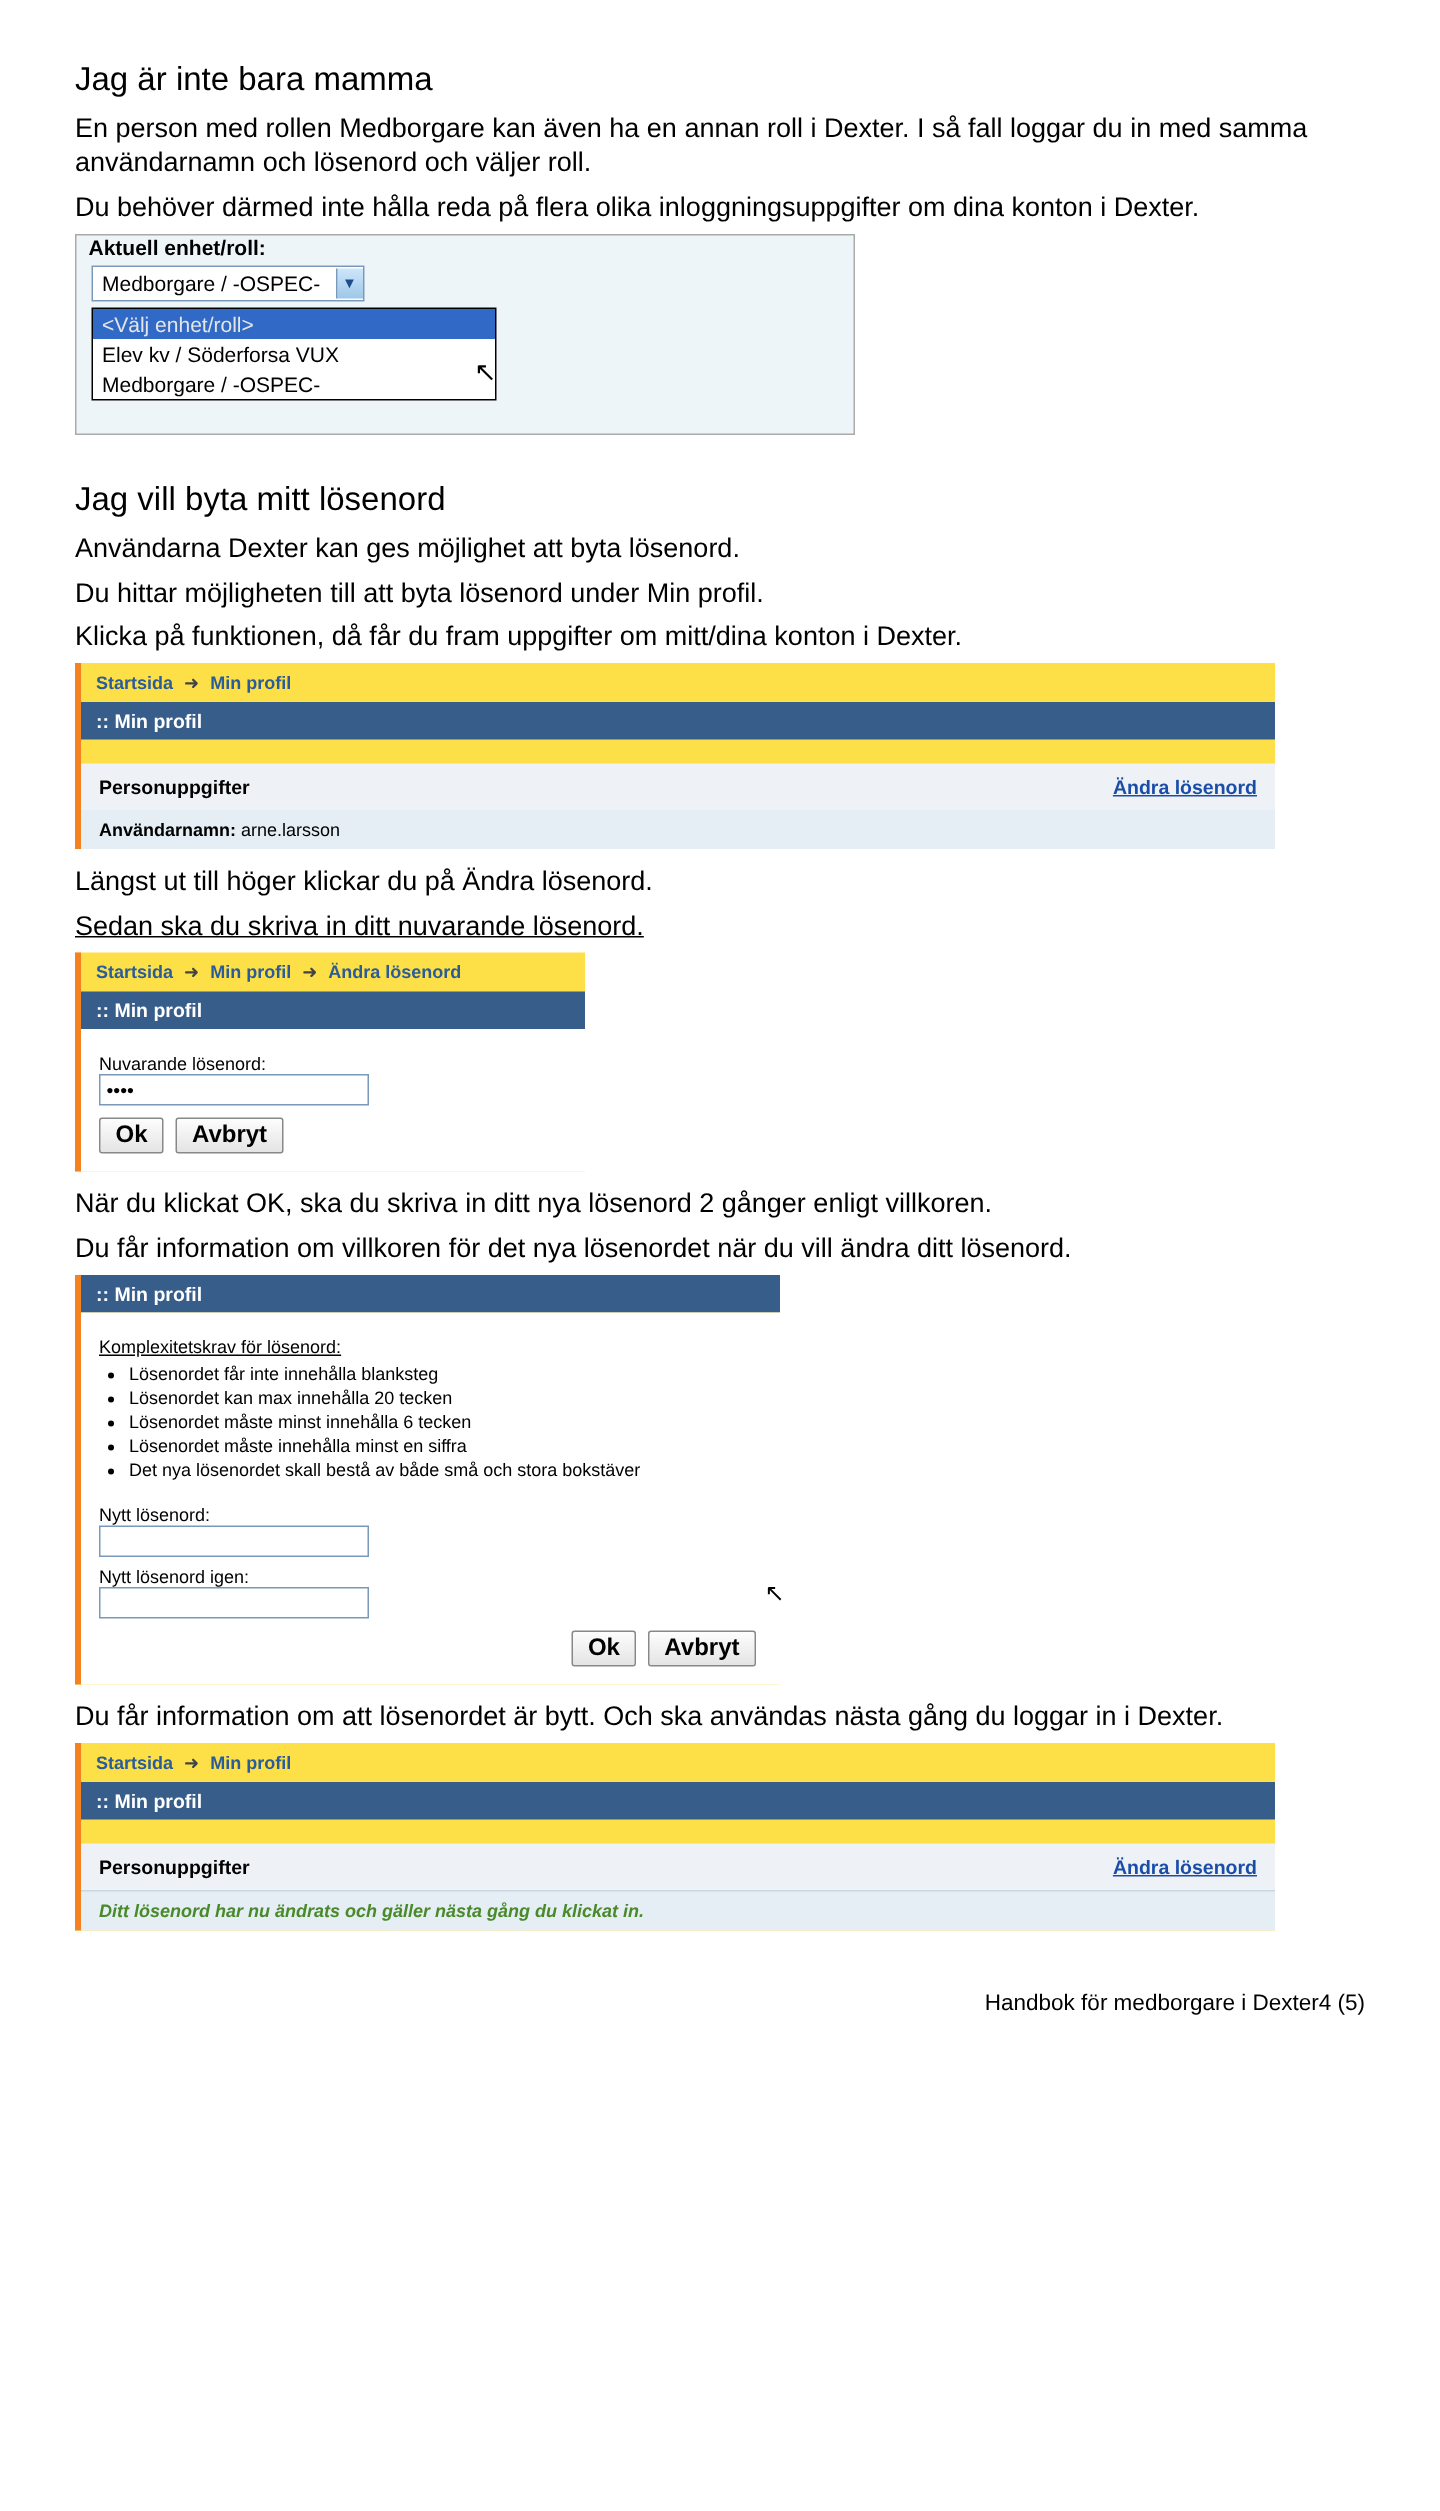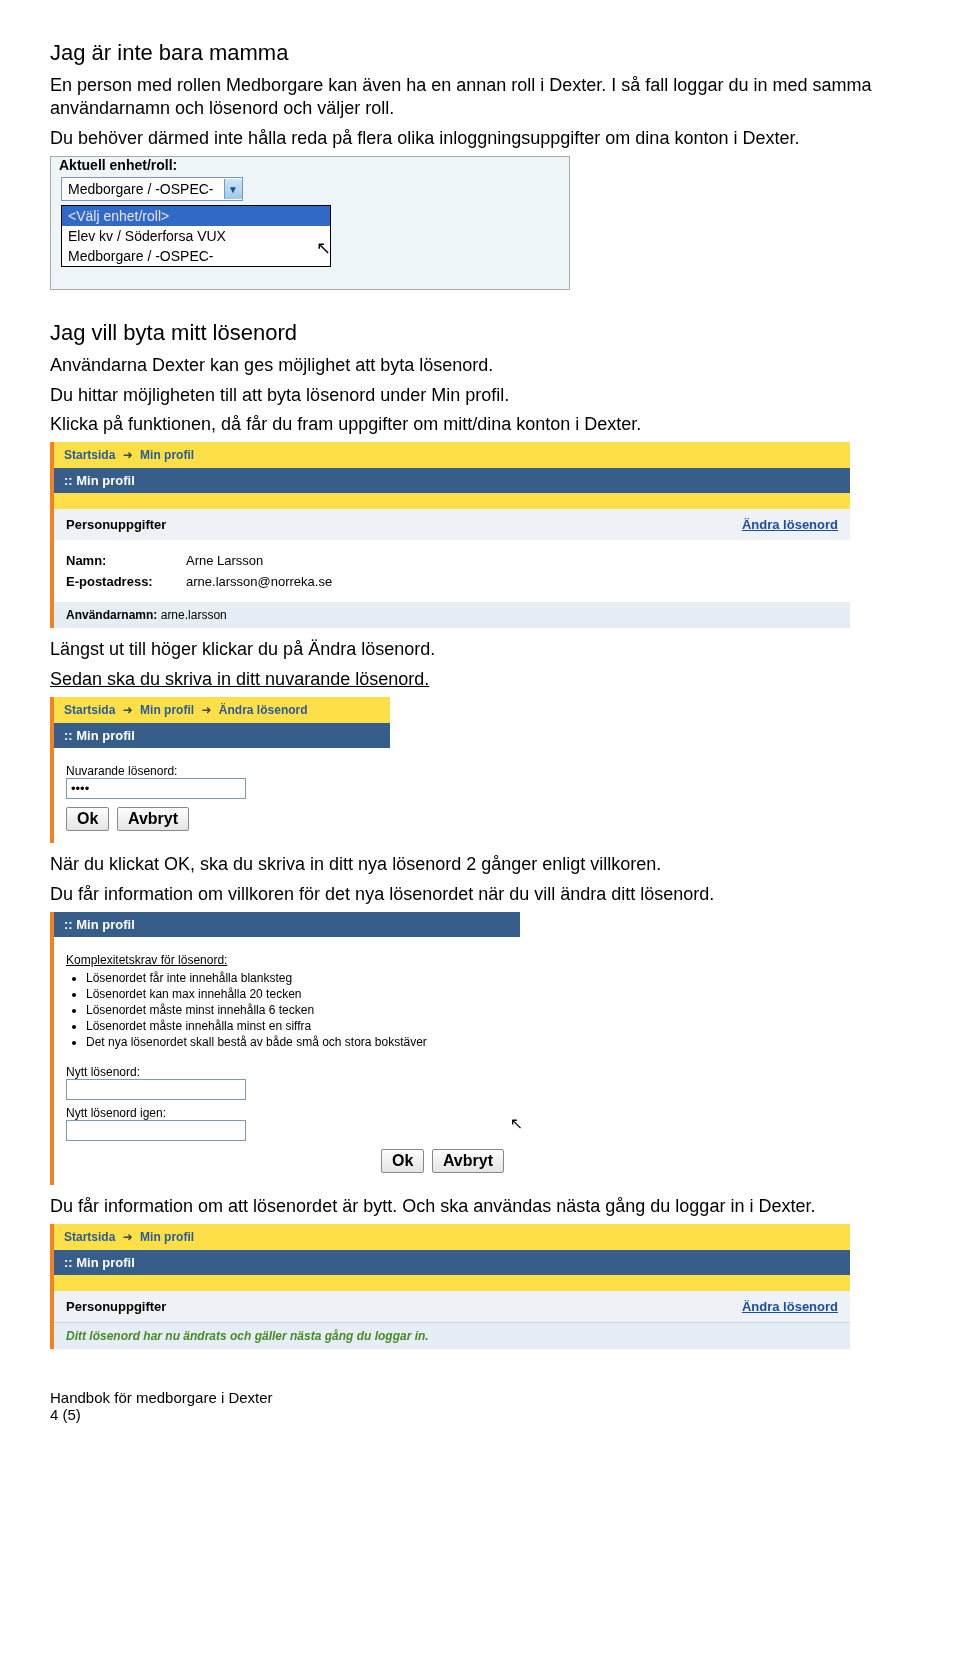--- a/index.html
+++ b/index.html
@@ -114,21 +114,20 @@
     border-top:1px solid #cad6e0;
   }
   .cursor2 {
     display:inline-block; font-size:16px; transform: translate(260px,-6px);
   }
   .footer {
     margin-top: 40px;
     font-size: 15px;
     display:flex; justify-content: flex-end;
     width: 860px;
-    flex-direction: column;
   }
 </style>
 </head>
 <body>
 
 <h1>Jag är inte bara mamma</h1>
 <p>En person med rollen Medborgare kan även ha en annan roll i Dexter. I så fall loggar du in med samma användarnamn och lösenord och väljer roll.</p>
 <p>Du behöver därmed inte hålla reda på flera olika inloggningsuppgifter om dina konton i Dexter.</p>
 
 <div class="screenshot shot1">
@@ -153,30 +152,20 @@
 <div class="portal">
   <div class="bc">
     <span>Startsida</span>
     <span class="sep">➜</span>
     <span>Min profil</span>
   </div>
   <div class="bar">:: Min profil</div>
   <div class="ph">
     <span class="t">Personuppgifter</span>
     <a href="#">Ändra lösenord</a>
-  </div>
-  <div class="body">
-    <div class="row">
-      <span class="k">Namn:</span>
-      <span class="v">Arne Larsson</span>
-    </div>
-    <div class="row">
-      <span class="k">E-postadress:</span>
-      <span class="v">arne.larsson@norreka.se</span>
-    </div>
   </div>
   <div class="usern">
     <b>Användarnamn:</b>
     <span>arne.larsson</span>
   </div>
 </div>
 
 <p>
   <span>Längst ut till höger klickar du på Ändra lösenord.</span>
 </p>
@@ -235,19 +224,19 @@
   <div class="bc">
     <span>Startsida</span>
     <span class="sep">➜</span>
     <span>Min profil</span>
   </div>
   <div class="bar">:: Min profil</div>
   <div class="ph">
     <span class="t">Personuppgifter</span>
     <a href="#">Ändra lösenord</a>
   </div>
-  <div class="msgbar">Ditt lösenord har nu ändrats och gäller nästa gång du loggar in.</div>
+  <div class="msgbar">Ditt lösenord har nu ändrats och gäller nästa gång du klickat in.</div>
 </div>
 
 <div class="footer">
   <span>Handbok för medborgare i Dexter</span>
   <span>4 (5)</span>
 </div>
 
 </body></html>

